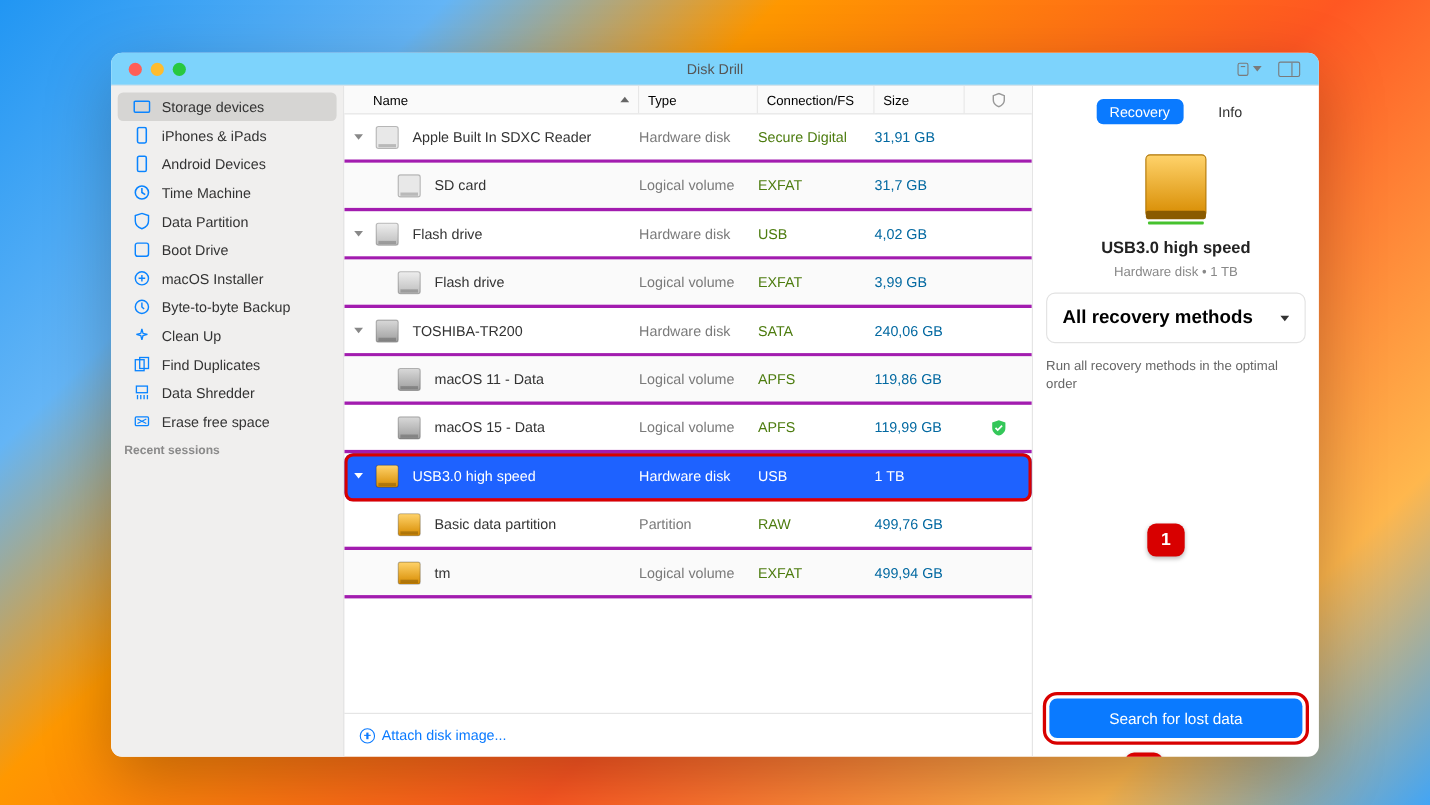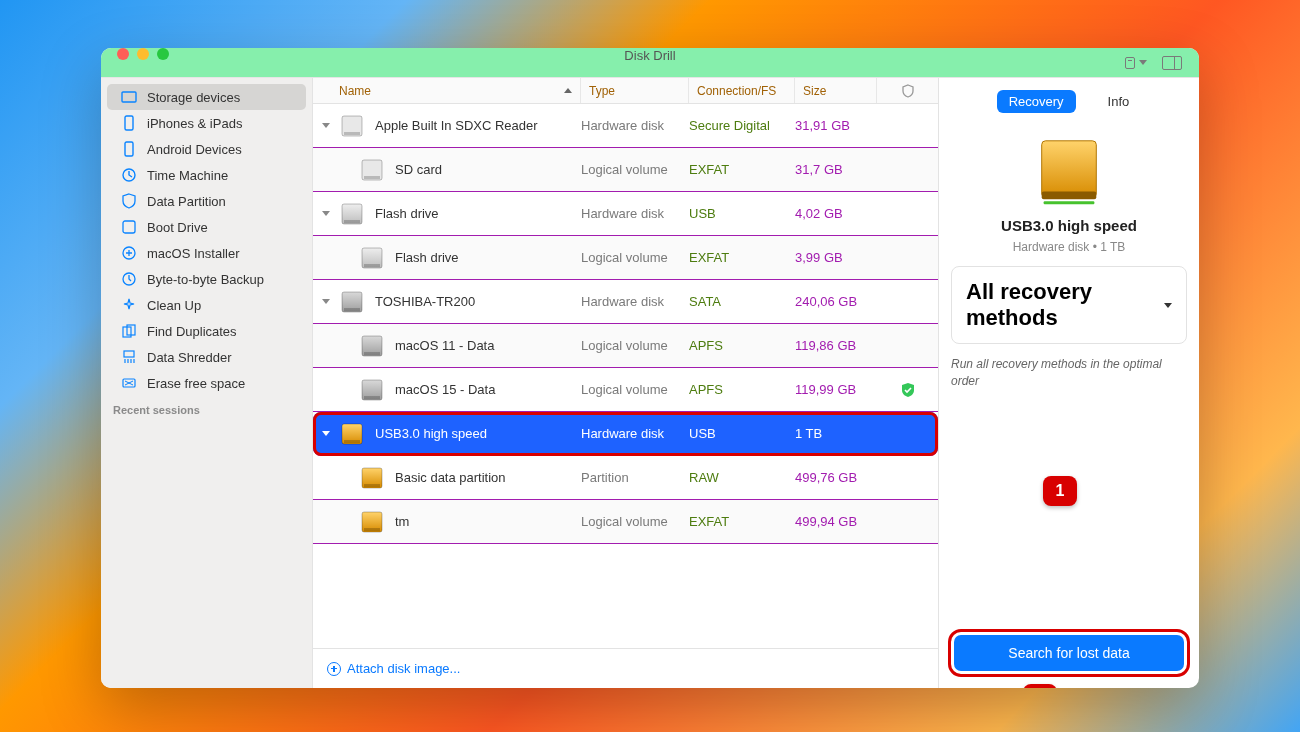--- a/index.html
+++ b/index.html
@@ -8,21 +8,21 @@
     background: linear-gradient(135deg, #2196f3 0%, #64b5f6 20%, #ff9800 35%, #ff5722 60%, #ffb74d 85%, #42a5f5 100%);
     display: flex; align-items: flex-start; justify-content: center;
     padding-top: 48px;
   }
   .window {
     width: 1098px; height: 640px; background: #fff; border-radius: 10px; overflow: hidden;
     box-shadow: 0 20px 60px rgba(0,0,0,.25);
     display: flex; flex-direction: column;
   }
   
-  .titlebar { height: 30px; display: flex; padding: 0 16px; border-bottom: 1px solid #e5e5e5; background: #86efac; position: relative; }
+  .titlebar { height: 30px; display: flex; align-items: center; padding: 0 16px; border-bottom: 1px solid #e5e5e5; background: #7dd3fc; position: relative; }
   .traffic { display: flex; gap: 8px; }
   .traffic span { width: 12px; height: 12px; border-radius: 50%; display: block; }
   .tl-close { background:#ff5f57; } .tl-min { background:#febc2e; } .tl-max { background:#28c840; }
   .titlebar .title { position:absolute; left:0; right:0; text-align:center; font-size:13px; color:#555; pointer-events:none; }
   .titlebar .right { margin-left:auto; display:flex; gap:14px; align-items:center; color:#6b6b6b; }
   .icon-btn { width:22px; height:18px; display:flex; align-items:center; justify-content:center; cursor:pointer; }
   .ico-view { width:16px; height:12px; border:1.5px solid #7a7a7a; border-radius:2px; position:relative;}
   .ico-view::after{content:"";position:absolute;left:2px;right:2px;top:2px;height:1.5px;background:#7a7a7a;}
   .chev-down{width:0;height:0;border-left:4px solid transparent;border-right:4px solid transparent;border-top:5px solid #7a7a7a;margin-left:4px;}
   .ico-panel{width:20px;height:14px;border:1.5px solid #7a7a7a;border-radius:2px;position:relative;}
@@ -32,31 +32,31 @@
   
   .sidebar { width:212px; background:#f0efee; border-right:1px solid #e3e3e3; padding-top:6px; font-size:13px; color:#333; overflow:auto;}
   .sb-section-title { font-size:11px; font-weight:600; color:#8a8a8a; padding:8px 12px 6px; }
   .sb-item { display:flex; align-items:center; gap:10px; padding:5px 12px 5px 14px; margin:0 6px; border-radius:5px; cursor:pointer;}
   .sb-item.selected { background:#d6d5d3; }
   .sb-ico { width:16px; height:16px; display:flex; align-items:center; justify-content:center; color:#0a84ff; }
   svg { display:block; }
 
   
   .main { flex:1; display:flex; flex-direction:column; min-width:0; border-right:1px solid #e3e3e3;}
-  .cols { display:flex; align-items:center; height:26px; border-bottom:1px solid #e3e3e3; font-size:12px; color:#a16207; background:#fafafa; }
+  .cols { display:flex; align-items:center; height:26px; border-bottom:1px solid #e3e3e3; font-size:12px; color:#000000; background:#fafafa; }
   .col { padding:0 8px; border-right:1px solid #e7e7e7; height:100%; display:flex; align-items:center; gap:4px;}
   .c-name{width:268px;padding-left:26px;} .c-type{width:108px;} .c-conn{width:106px;} .c-size{width:82px;} .c-shield{flex:1;border-right:none;justify-content:center;}
   .sort-up{width:0;height:0;border-left:4px solid transparent;border-right:4px solid transparent;border-bottom:5px solid #666;margin-left:auto;}
 
   .rows { flex:1; overflow:auto; }
-  .row { display:flex; align-items:center; height:44px; font-size:13px; color:#333; border-bottom:1px solid #a21caf; position:relative;}
+  .row { display:flex; align-items:center; height:44px; font-size:13px; color:#333; border-bottom:3px solid #a21caf; position:relative;}
   .row:nth-child(even){background:#fafafa;}
   .r-toggle{width:26px;display:flex;justify-content:center;color:#888;cursor:pointer;}
   .r-name{width:242px;display:flex;align-items:center;gap:10px;}
-  .r-type{width:108px;color:#7a7a7a;} .r-conn{width:106px;color:#4d7c0f;} .r-size{width:82px;color:#a21caf;} .r-shield{flex:1;display:flex;justify-content:center;}
+  .r-type{width:108px;color:#7a7a7a;} .r-conn{width:106px;color:#4d7c0f;} .r-size{width:82px;color:#0369a1;} .r-shield{flex:1;display:flex;justify-content:center;}
   .indent .r-name{padding-left:20px;}
   .row.selected{background:#1e62ff;color:#fff;}
   .row.selected .r-type,.row.selected .r-conn,.row.selected .r-size{color:#fff;}
   .row.selected .chev{border-top-color:#fff;}
   .chev{width:0;height:0;border-left:4px solid transparent;border-right:4px solid transparent;border-top:5px solid #888;}
   .row.hl-outline{outline:3px solid #d80000;outline-offset:-3px;border-radius:8px;}
 
   .disk-ico{width:26px;height:26px;}
   .shield-ok{width:16px;height:16px;}
 
@@ -70,22 +70,22 @@
   
   .rpanel{width:260px;display:flex;flex-direction:column;padding:12px 12px 14px;gap:12px;}
   .tabs{display:flex;justify-content:center;gap:20px;align-items:center;font-size:13px;}
   .tab{padding:4px 12px;border-radius:6px;cursor:pointer;color:#333;}
   .tab.active{background:#0a7aff;color:#fff;}
   .big-drive{display:flex;flex-direction:column;align-items:center;gap:6px;margin-top:8px;}
   .drive-img{width:78px;height:78px;}
   .drive-title{font-size:15px;font-weight:600;color:#222;}
   .drive-sub{font-size:12px;color:#888;}
   .method-box{border:1px solid #e2e2e2;border-radius:8px;padding:12px 14px;display:flex;align-items:center;justify-content:space-between;cursor:pointer;}
-  .method-label{font-size:22px;font-weight:700;}
-  .method-desc{font-size:12px;color:#666;line-height:1.4;font-style:italic;}
+  .method-label{font-size:17px;font-weight:700;}
+  .method-desc{font-size:12px;color:#666;line-height:1.4;}
   .spacer{flex:1;}
   .search-btn{background:#0a7aff;color:#fff;border:none;border-radius:7px;height:36px;font-size:14px;cursor:pointer;}
   .search-wrap{outline:3px solid #d80000;border-radius:10px;padding:3px;}
 
   
   .badge{position:absolute;width:34px;height:30px;background:#d80000;color:#fff;border-radius:8px;display:flex;align-items:center;justify-content:center;font-weight:700;font-size:16px;box-shadow:0 2px 4px rgba(0,0,0,.25);}
   .badge1{left:942px;top:428px;}
   .badge2{left:922px;top:636px;}
   .window{position:relative;}
 </style>

